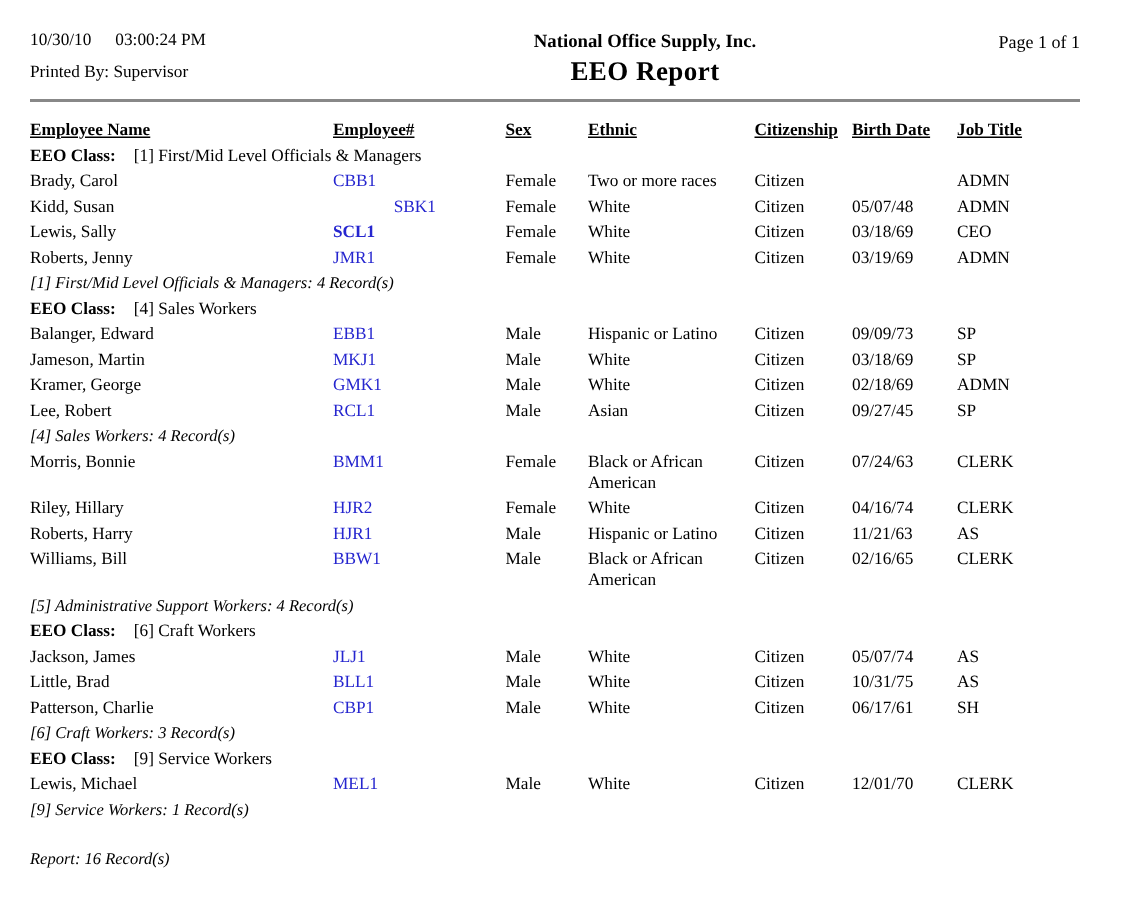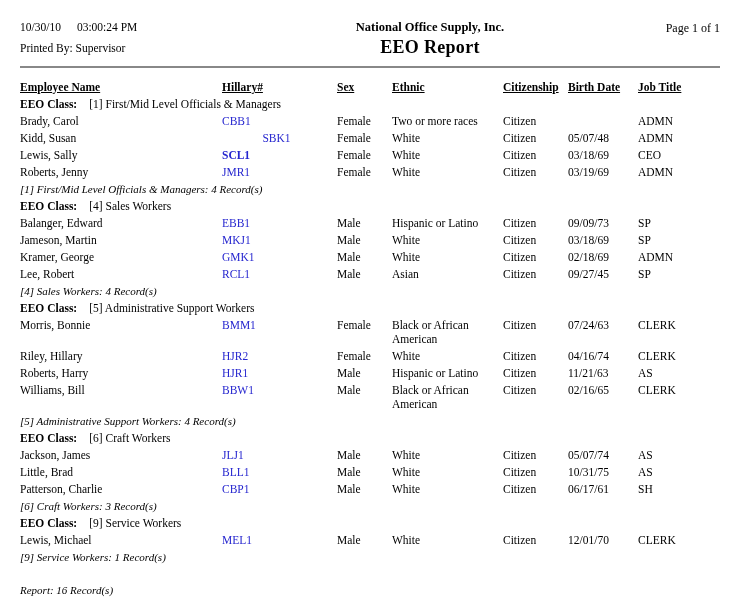--- a/index.html
+++ b/index.html
@@ -65,21 +65,21 @@
       <div class="company">National Office Supply, Inc.</div>
       <div class="title">EEO Report</div>
     </div>
     <div class="hdr-right">Page 1 of 1</div>
   </div>
 
   <hr class="rule">
 
   <div class="grid-row head">
     <span class="c">Employee Name</span>
-    <span class="c">Hillary#</span>
+    <span class="c">Employee#</span>
     <span class="c">Sex</span>
     <span class="c">Ethnic</span>
     <span class="c">Citizenship</span>
     <span class="c">Birth Date</span>
     <span class="c">Job Title</span>
   </div>
 
   <div>
   <div class="section">
     <div class="sec-head">
@@ -171,23 +171,20 @@
     <span class="c">Asian</span>
     <span class="c">Citizen</span>
     <span class="c">09/27/45</span>
     <span class="c">SP</span>
   </div>
 </div>
     <div class="sec-footer">[4] Sales Workers: 4 Record(s)</div>
   </div>
 
   <div class="section">
-    <div class="sec-head">
-      <span class="lbl">EEO Class:</span><span class="cls">[5] Administrative Support Workers</span>
-    </div>
     <div class="rows">
   <div class="grid-row">
     <span class="c">Morris, Bonnie</span>
     <span class="c" style="color: rgb(38, 38, 207);">BMM1</span>
     <span class="c">Female</span>
     <span class="c">Black or African American</span>
     <span class="c">Citizen</span>
     <span class="c">07/24/63</span>
     <span class="c">CLERK</span>
   </div>

